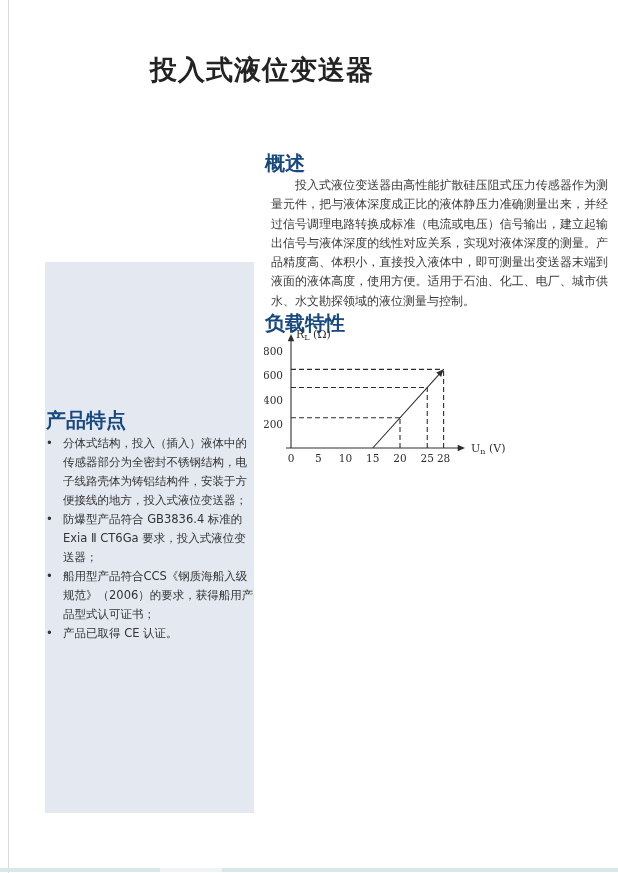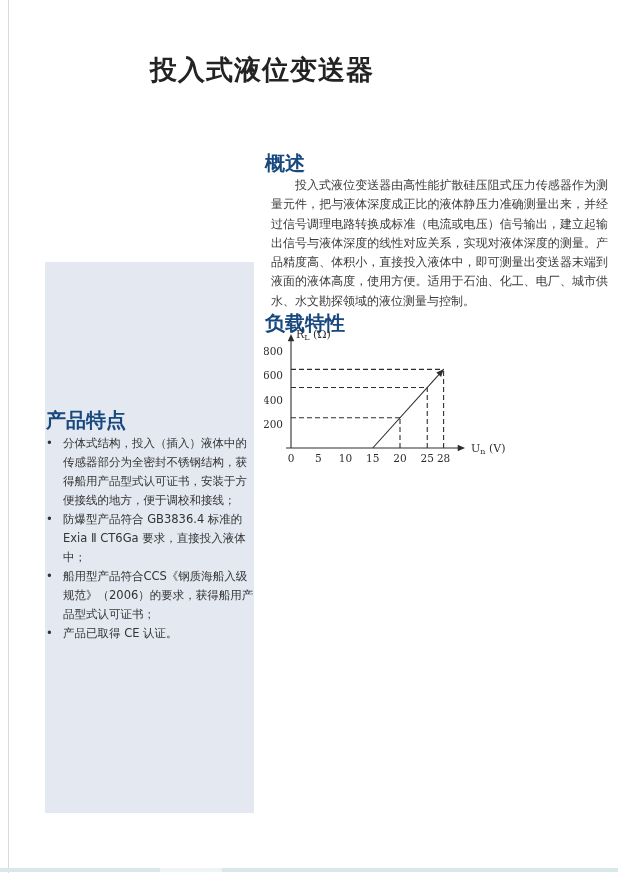--- a/index.html
+++ b/index.html
@@ -77,25 +77,25 @@
         <text x="207" y="128" font-size="11">U<tspan font-size="8" dy="2">n</tspan><tspan dy="-2"> (V)</tspan></text>
       </svg></div>
 
 
   <aside class="feature-box"></aside>
   <div class="features">
     <h2 class="sec-head">产品特点</h2>
     <ul class="feature-list">
       <li>
         <span class="blt">•</span>
-        <span>分体式结构，投入（插入）液体中的传感器部分为全密封不锈钢结构，获得船用产品型式认可证书，安装于方便接线的地方，便于调校和接线；</span>
+        <span>分体式结构，投入（插入）液体中的传感器部分为全密封不锈钢结构，电子线路壳体为铸铝结构件，安装于方便接线的地方，投入式液位变送器；</span>
       </li>
       <li>
         <span class="blt">•</span>
-        <span>防爆型产品符合 GB3836.4 标准的 Exia Ⅱ CT6Ga 要求，直接投入液体中；</span>
+        <span>防爆型产品符合 GB3836.4 标准的 Exia Ⅱ CT6Ga 要求，投入式液位变送器；</span>
       </li>
       <li>
         <span class="blt">•</span>
         <span>船用型产品符合CCS《钢质海船入级规范》（2006）的要求，获得船用产品型式认可证书；</span>
       </li>
       <li>
         <span class="blt">•</span>
         <span>产品已取得 CE 认证。</span>
       </li>
     </ul>

